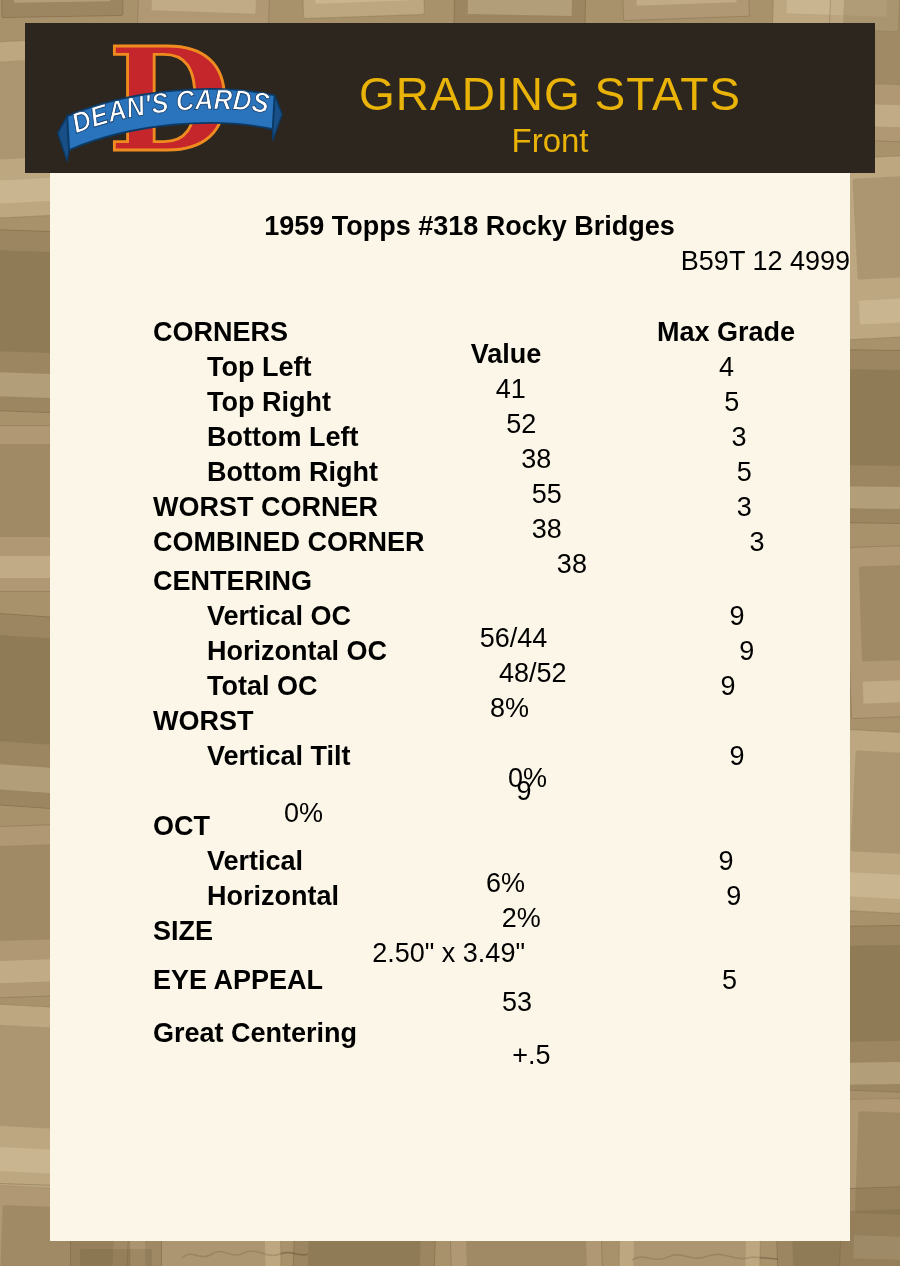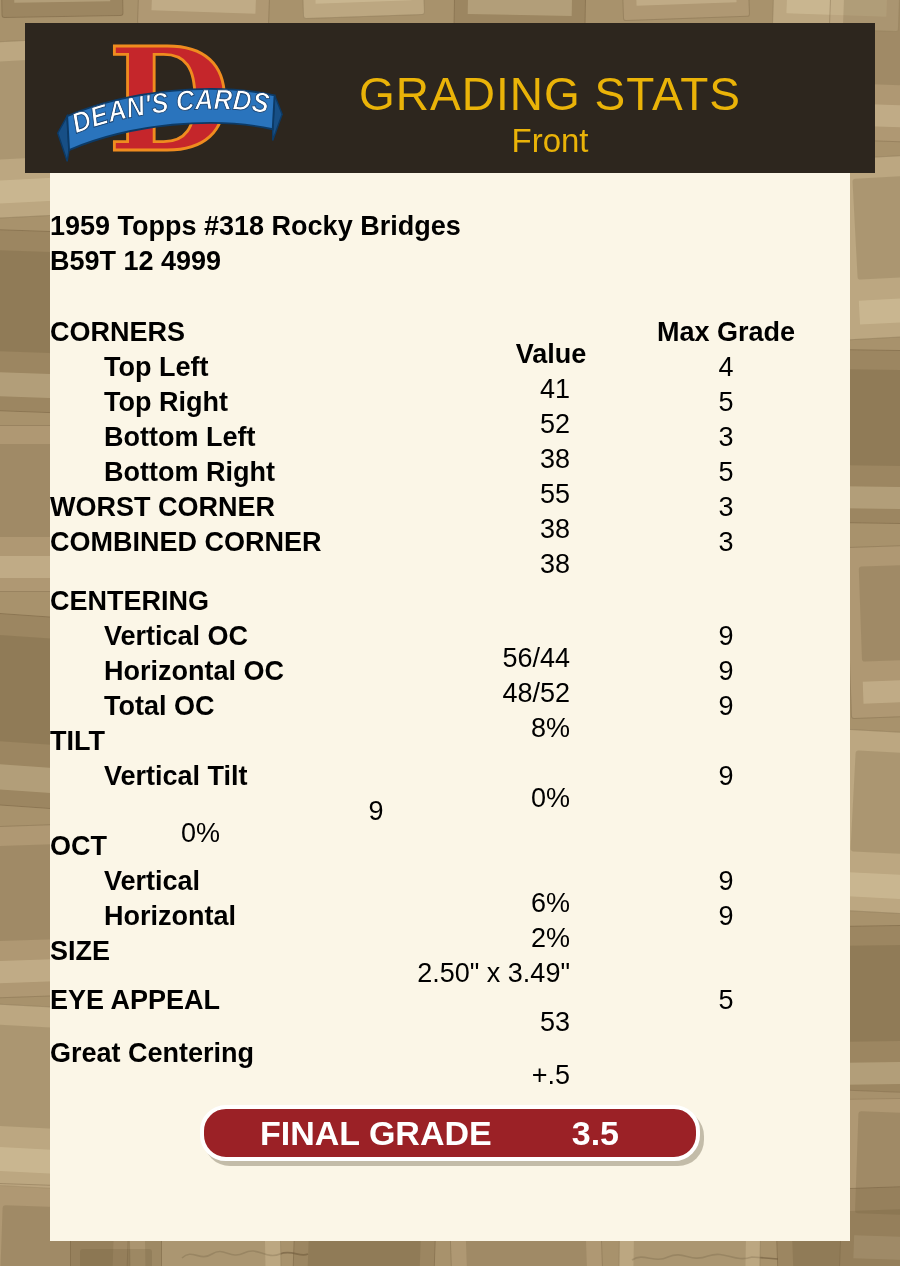--- a/index.html
+++ b/index.html
@@ -27,26 +27,26 @@
   }
   .logo{position:absolute;left:28px;top:12px;width:232px;height:132px;}
   .title-block{position:absolute;left:215px;top:44px;width:620px;text-align:center;color:#eab308;}
   .title-block .main{font-size:46px;line-height:54px;font-weight:400;letter-spacing:1px;}
   .title-block .sub{font-size:33px;line-height:40px;font-weight:400;}
   
   .panel{
     position:absolute;left:50px;top:173px;width:800px;height:1068px;
     background:#fbf6e7;z-index:1;box-sizing:border-box;color:#000;
   }
-  .card-title{margin-top:36px;font-size:27px;line-height:35px;font-weight:bold;}
-  .card-code{text-align:left;font-size:27px;line-height:35px;font-weight:700;}
+  .card-title{margin-top:36px;text-align:center;font-size:27px;line-height:35px;font-weight:bold;margin-left:39px;}
+  .card-code{text-align:right;font-size:27px;line-height:35px;font-weight:400;}
   
   .stats-table{margin-top:36px;}
-  .trow{display:flex;align-items:center;height:35px;padding-right:24px;
-    font-size:27px;box-sizing:border-box;}
+  .trow{display:flex;align-items:center;height:35px;padding-left:103px;padding-right:24px;
+    font-size:27px;box-sizing:border-box;gap:45px;}
   .trow .cell-label{flex:1;white-space:nowrap;font-weight:bold;}
   .trow.indent .cell-label{padding-left:54px;}
   .trow .cell-value{width:170px;margin-right:56px;text-align:right;white-space:nowrap;margin-top:43px;}
   .trow .cell-max{width:200px;text-align:center;white-space:nowrap;}
   .trow.bold .cell-label{font-weight:bold;}
   .trow.head .cell-value{font-weight:bold;text-align:center;position:relative;left:66px;}
   .trow.head .cell-max{font-weight:bold;}
   
   .final-grade{
     width:500px;height:56px;margin:34px auto 0 auto;box-sizing:border-box;
@@ -209,42 +209,42 @@
       <div class="trow bold">
         <div class="cell-label">WORST CORNER</div>
         <div class="cell-value">38</div>
         <div class="cell-max">3</div>
       </div>
       <div class="trow bold">
         <div class="cell-label">COMBINED CORNER</div>
         <div class="cell-value">38</div>
         <div class="cell-max">3</div>
       </div>
-      <div class="trow bold" style="margin-top: 24px;">
+      <div class="trow bold" style="margin-top: 4px;">
         <div class="cell-label">CENTERING</div>
         <div class="cell-value"></div>
         <div class="cell-max"></div>
       </div>
       <div class="trow indent">
         <div class="cell-label">Vertical OC</div>
         <div class="cell-value">56/44</div>
         <div class="cell-max">9</div>
       </div>
       <div class="trow indent">
         <div class="cell-label">Horizontal OC</div>
         <div class="cell-value">48/52</div>
         <div class="cell-max">9</div>
       </div>
       <div class="trow indent">
         <div class="cell-label">Total OC</div>
         <div class="cell-value">8%</div>
         <div class="cell-max">9</div>
       </div>
       <div class="trow bold">
-        <div class="cell-label">TILT</div>
+        <div class="cell-label">WORST</div>
         <div class="cell-value"></div>
         <div class="cell-max"></div>
       </div>
       <div class="trow indent">
         <div class="cell-label">Vertical Tilt</div>
         <div class="cell-value">0%</div>
         <div class="cell-max">9</div>
       </div>
       <div class="trow indent">
         <div class="cell-value">0%</div>
@@ -275,17 +275,13 @@
         <div class="cell-value">53</div>
         <div class="cell-max">5</div>
       </div>
       <div class="trow bold" style="margin-top: 18px;">
         <div class="cell-label">Great Centering</div>
         <div class="cell-value">+.5</div>
         <div class="cell-max"></div>
       </div>
     </div>
 
-  <div class="final-grade">
-    <span>FINAL GRADE</span>
-    <span>3.5</span>
-  </div>
 </div>
 
 </body></html>

